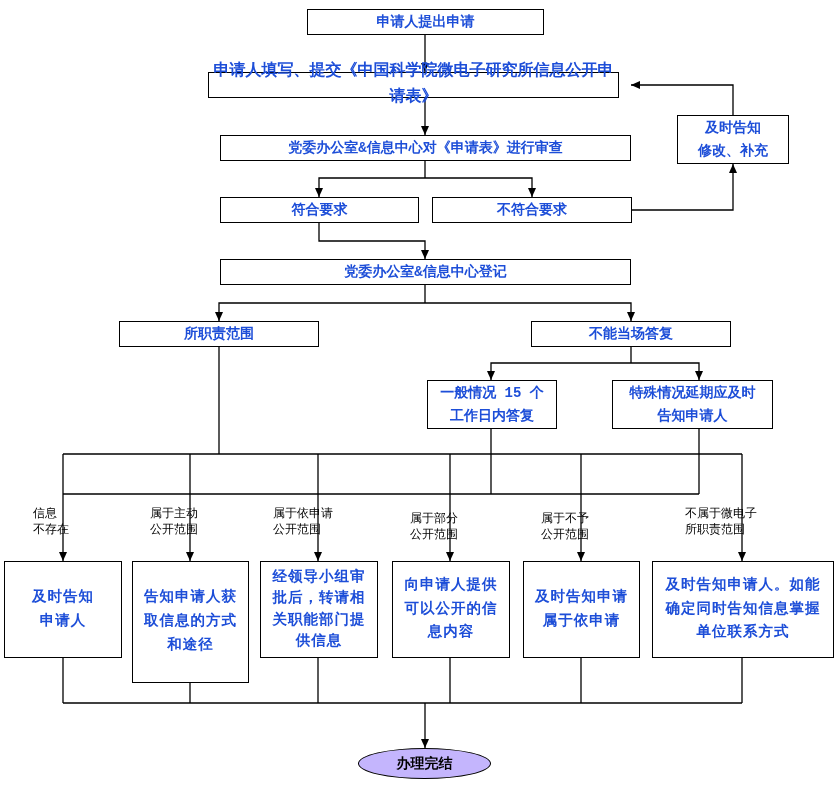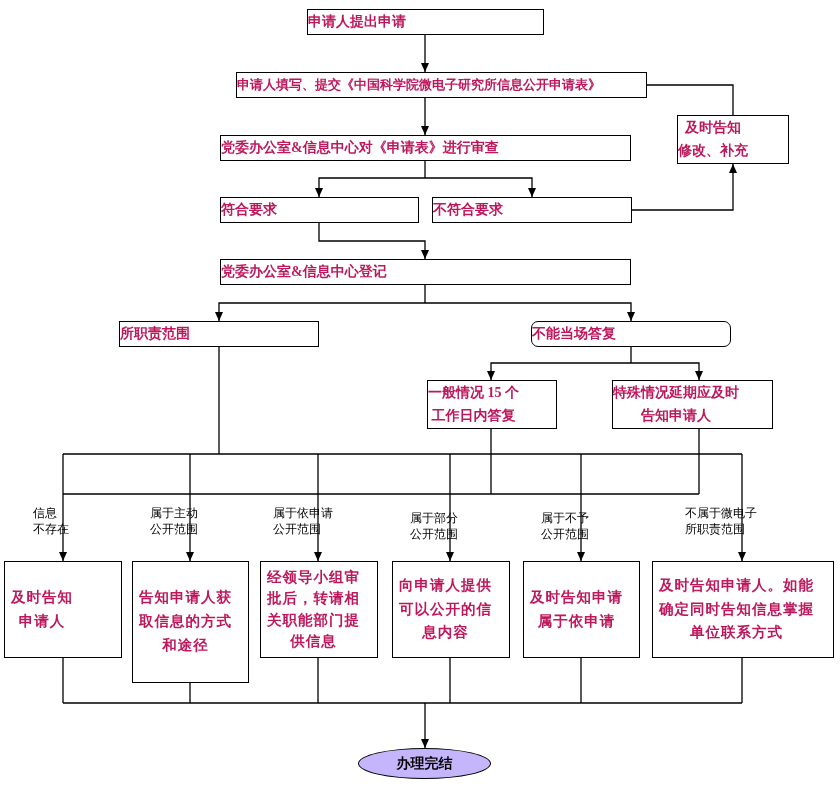--- a/index.html
+++ b/index.html
@@ -1,23 +1,23 @@
 <!DOCTYPE html>
 <html><head>
 <meta charset="utf-8">
 <style>
   html, body { margin: 0; padding: 0; background: #ffffff; }
   #canvas { position: relative; width: 840px; height: 792px; background: #ffffff; overflow: hidden; }
   #wires { position: absolute; left: 0; top: 0; }
   .box {
     position: absolute; box-sizing: border-box;
     border: 1.3px solid #000; background: #fff;
-    display: flex; align-items: center; 
-    text-align: center; color: #be185d;
-    font-family: Liberation Serif, serif; font-weight: bold;
+    display: flex; align-items: center; justify-content: center;
+    text-align: center; color: #1d4ed8;
+    font-family: Liberation Mono, monospace; font-weight: bold;
     font-size: 14px; line-height: 1.6;
   }
   .box.tall { font-size: 14.5px; line-height: 1.65; letter-spacing: 1px; padding: 0 6px; }
   .lbl {
     position: absolute; text-align: left; white-space: pre-line;
     font-family: "DejaVu Sans", sans-serif; font-size: 12px; line-height: 1.35; color: #000;
   }
   .ellipse {
     position: absolute; box-sizing: border-box; border: 1.3px solid #000; border-radius: 50%;
     display: flex; align-items: center; justify-content: center;
@@ -82,21 +82,21 @@
         <polygon points="577,552 585,552 581,561" class="arrow"></polygon>
         <polygon points="738,552 746,552 742,561" class="arrow"></polygon>
         <polygon points="421,739 429,739 425,748" class="arrow"></polygon>
       </g>
   </svg>
 
   <div class="box" style="left:307px;top:9px;width:237px;height:26px;">
       <span>申请人提出申请</span>
     </div>
 
-  <div class="box" style="left:236px;top:72px;width:411px;height:26px;font-size:13px;">
+  <div class="box" style="left:208px;top:72px;width:411px;height:26px;font-size:16px;">
       <span>申请人填写、提交《中国科学院微电子研究所信息公开申请表》</span>
     </div>
 
   <div class="box" style="left:677px;top:115px;width:112px;height:49px;white-space:pre-line;"><span>及时告知
 修改、补充</span></div>
 
   <div class="box" style="left:220px;top:135px;width:411px;height:26px;">
       <span>党委办公室&amp;信息中心对《申请表》进行审查</span>
     </div>
 
@@ -109,21 +109,21 @@
     </div>
 
   <div class="box" style="left:220px;top:259px;width:411px;height:26px;">
       <span>党委办公室&amp;信息中心登记</span>
     </div>
 
   <div class="box" style="left:119px;top:321px;width:200px;height:26px;">
       <span>所职责范围</span>
     </div>
 
-  <div class="box" style="left:531px;top:321px;width:200px;height:26px;border-radius:7px;">
+  <div class="box" style="left:531px;top:321px;width:200px;height:26px;">
       <span>不能当场答复</span>
     </div>
 
   <div class="box" style="left:427px;top:380px;width:130px;height:49px;white-space:pre-line;"><span>一般情况 15 个
 工作日内答复</span></div>
 
   <div class="box" style="left:612px;top:380px;width:161px;height:49px;white-space:pre-line;"><span>特殊情况延期应及时
 告知申请人</span></div>
 
   <div class="lbl" style="left:33px;top:505px;width:60px;">信息

